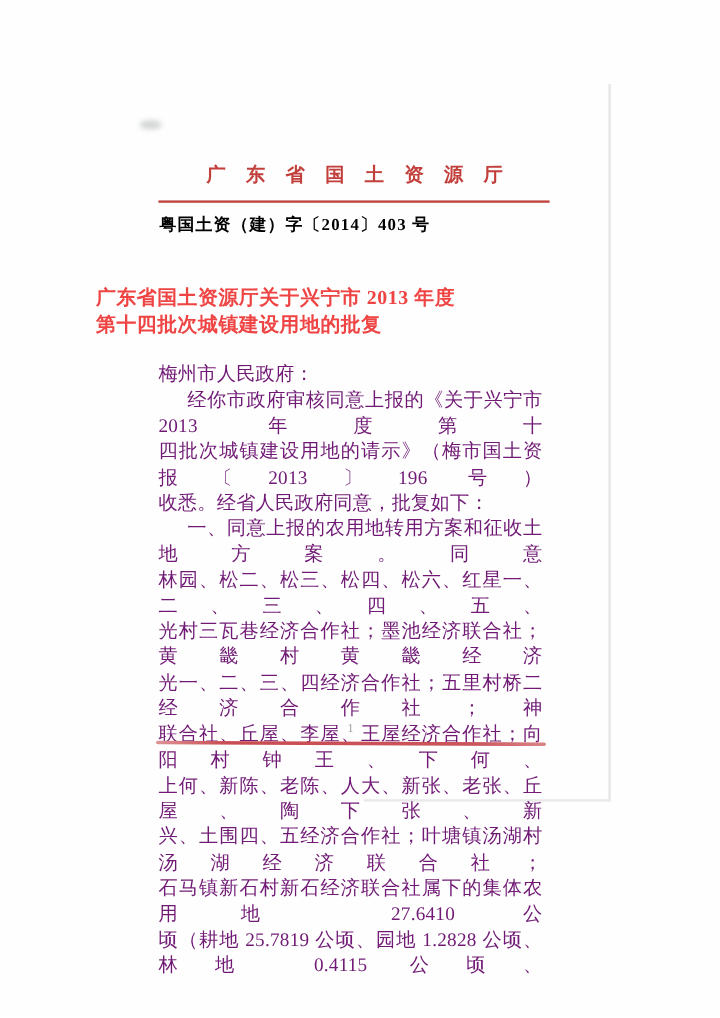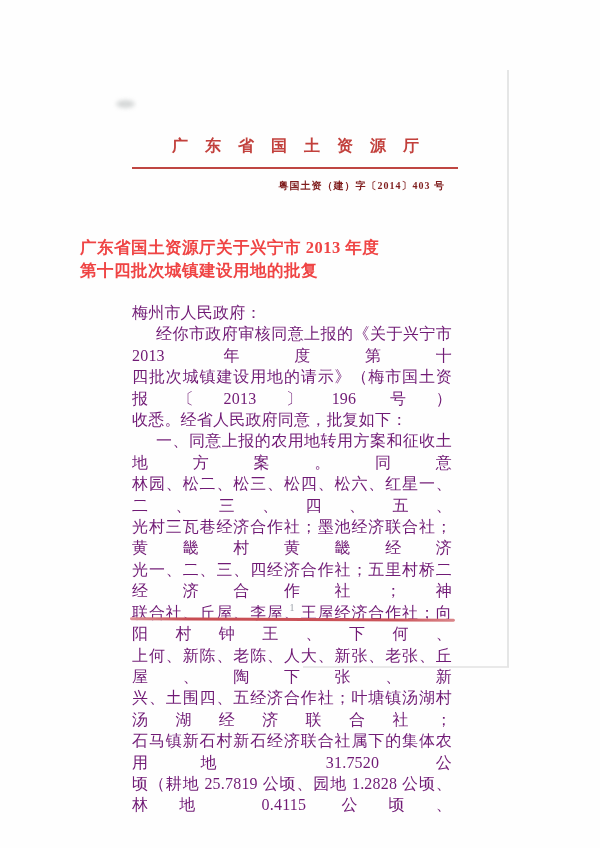--- a/index.html
+++ b/index.html
@@ -36,24 +36,24 @@
     color:#c2403c;
     white-space:nowrap;
   }
   .letterhead-rule {
     position:absolute; left:132px; top:167px;
     width:326px; height:2px;
     background:#bf4642;
   }
   .doc-number {
     position:absolute; left:133px; top:179px; width:312px;
-    text-align:right;
-    font-size:10px; font-weight:600;
+    text-align:left;
+    font-size:14px; font-weight:600;
     letter-spacing:1px;
-    color:#7f1d1d;
+    color:#000000;
     white-space:nowrap;
   }
   
   .doc-title {
     position:absolute; left:80px; top:237px; width:430px;
     text-align:left;
     font-size:16.5px; font-weight:bold;
     line-height:22.5px; letter-spacing:0.5px;
     color:#ef4444;
   }
@@ -110,21 +110,21 @@
     <div class="line j indent">经你市政府审核同意上报的《关于兴宁市 2013 年度第十</div>
     <div class="line j">四批次城镇建设用地的请示》（梅市国土资报〔2013〕196 号）</div>
     <div class="line">收悉。经省人民政府同意，批复如下：</div>
     <div class="line j indent">一、同意上报的农用地转用方案和征收土地方案。同意</div>
     <div class="line j">林园、松二、松三、松四、松六、红星一、二、三、四、五、</div>
     <div class="line j">光村三瓦巷经济合作社；墨池经济联合社；黄畿村黄畿经济</div>
     <div class="line j">光一、二、三、四经济合作社；五里村桥二经济合作社；神</div>
     <div class="line j">联合社、丘屋、李屋、王屋经济合作社；向阳村钟王、下何、</div>
     <div class="line j">上何、新陈、老陈、人大、新张、老张、丘屋、陶下张、新</div>
     <div class="line j">兴、土围四、五经济合作社；叶塘镇汤湖村汤湖经济联合社；</div>
-    <div class="line j">石马镇新石村新石经济联合社属下的集体农用地 31.7520 公</div>
+    <div class="line j">石马镇新石村新石经济联合社属下的集体农用地 27.6410 公</div>
     <div class="line j">顷（耕地 25.7819 公顷、园地 1.2828 公顷、林地 0.4115 公顷、</div>
   </div>
 
   <div class="page-number">1</div>
 
   <div class="footer-rule"></div>
 
 </div>
 
 </body></html>

